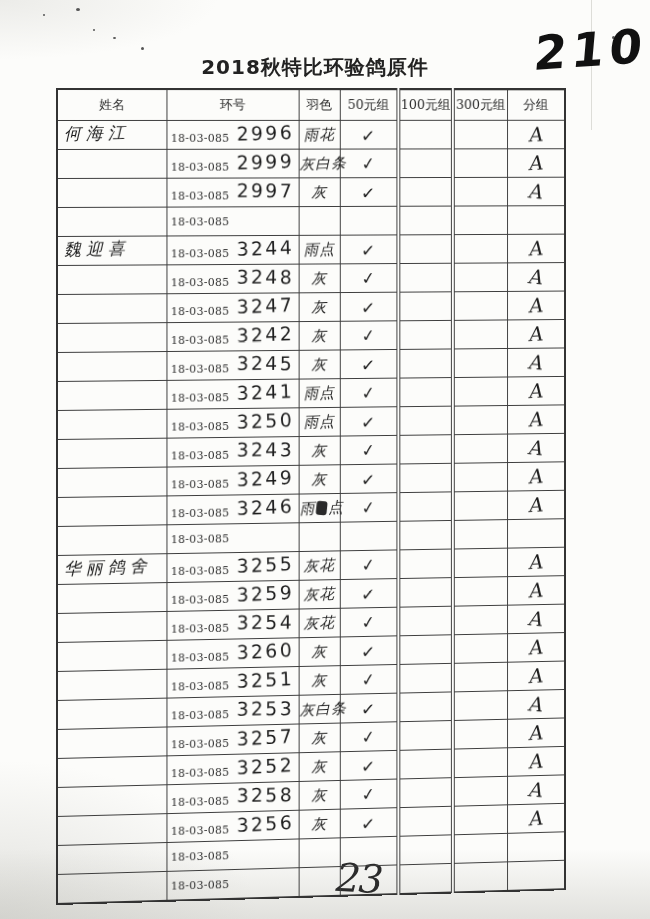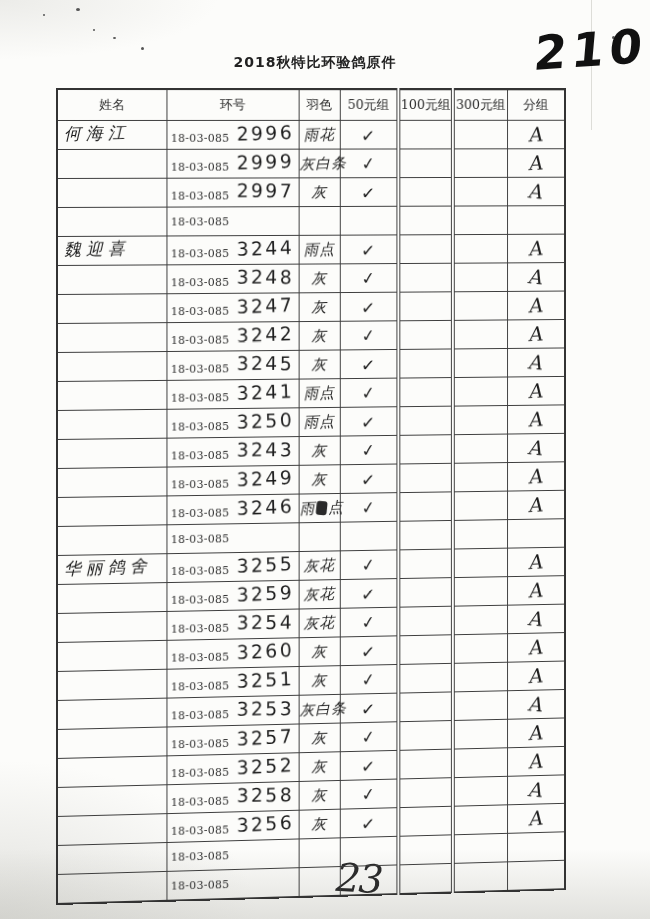--- a/index.html
+++ b/index.html
@@ -16,21 +16,21 @@
     background:radial-gradient(ellipse at 0% 100%, rgba(190,190,184,0.45), rgba(190,190,184,0) 70%);}
   .shade-top{position:absolute;left:0;top:0;width:220px;height:60px;pointer-events:none;
     background:radial-gradient(ellipse at 0% 0%, rgba(205,205,200,0.35), rgba(205,205,200,0) 70%);}
   .crease{position:absolute;left:591px;top:0;width:1px;height:130px;background:#ddddd8;}
 
   .speck{position:absolute;background:#555;border-radius:50%;}
 
   
   .title{
     position:absolute;left:56px;top:54px;width:518px;text-align:center;
-    font-size:14px;font-weight:bold;letter-spacing:1px;color:#222;
+    font-size:20px;font-weight:bold;letter-spacing:1px;color:#222;
     font-family:"DejaVu Sans","Liberation Sans",sans-serif;
   }
   
   .corner-num{
     position:absolute;left:534px;top:22px;
     font-size:47px;font-weight:bold;color:#111;
     transform:rotate(-4deg) skewX(-9deg);letter-spacing:5px;
     font-family:"DejaVu Sans",sans-serif;
   }
   

